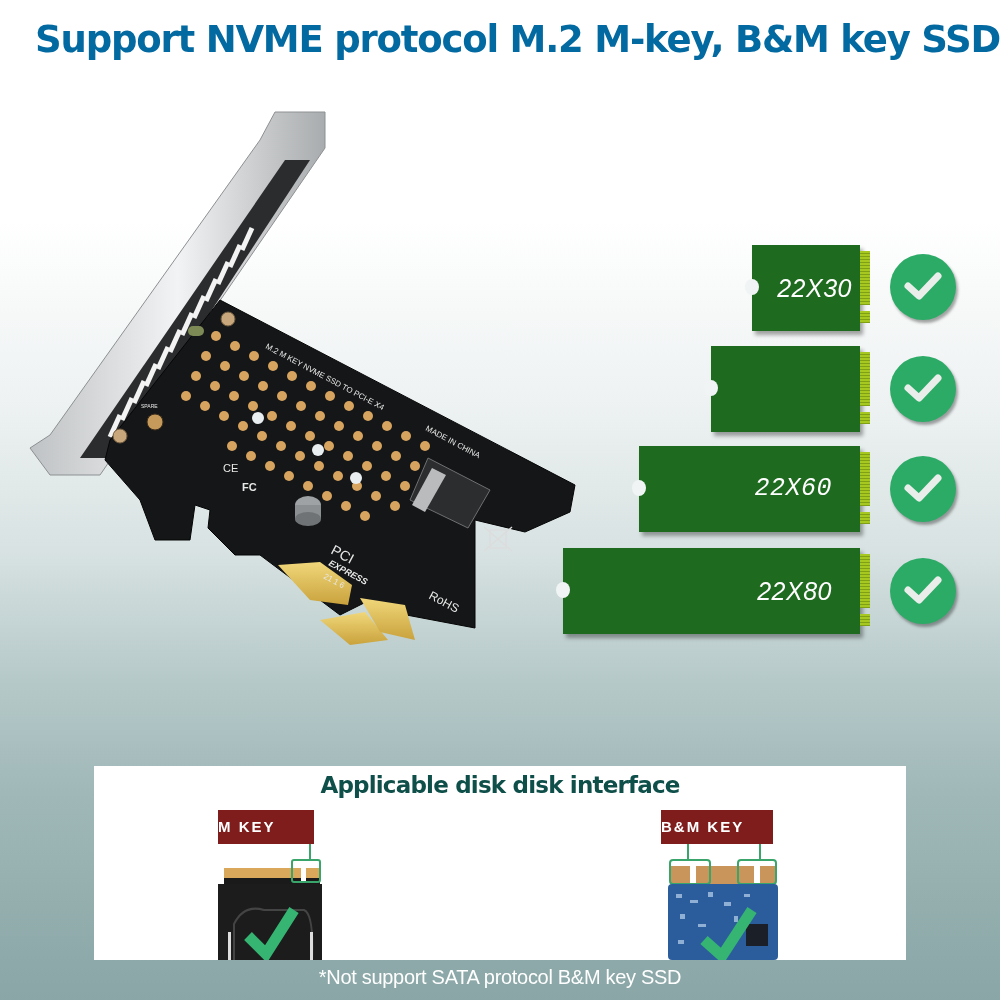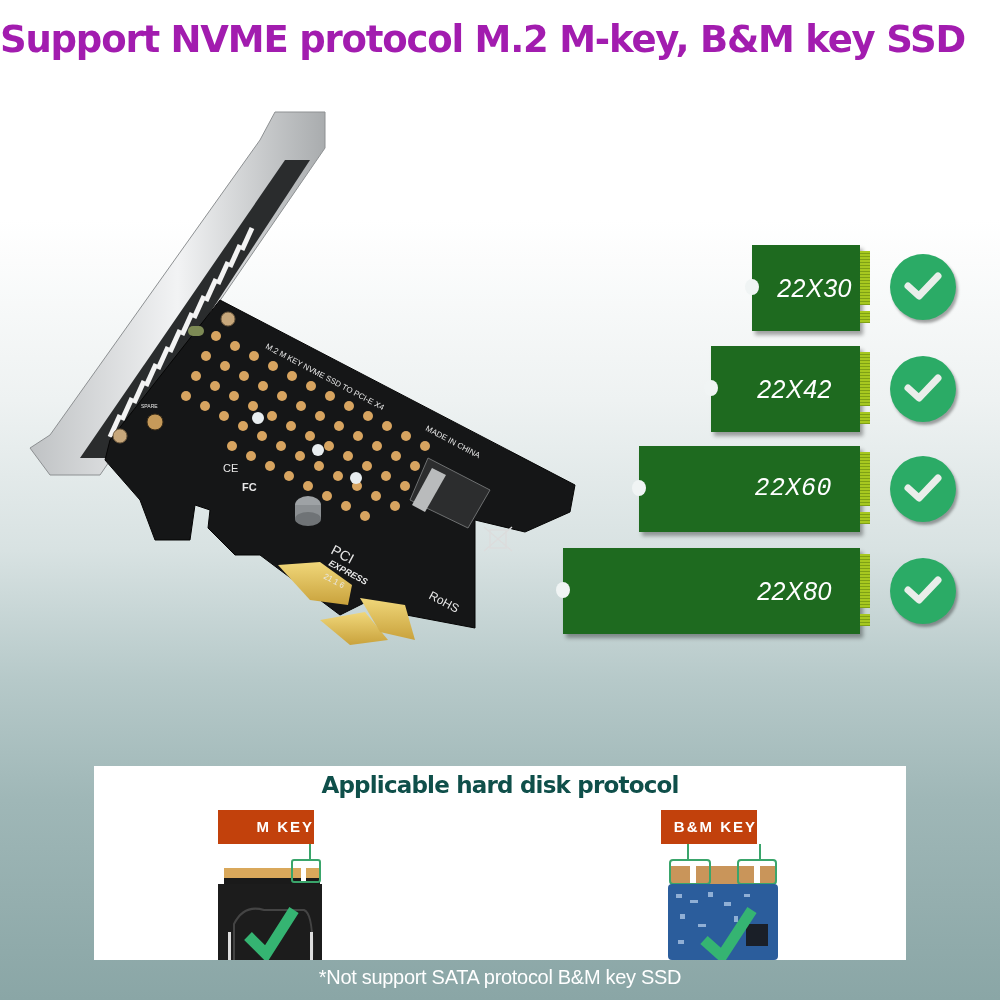--- a/index.html
+++ b/index.html
@@ -3,23 +3,23 @@
 <meta charset="utf-8">
 <style>
   * { margin: 0; padding: 0; box-sizing: border-box; }
   html, body { width: 1000px; height: 1000px; overflow: hidden; }
   body {
     position: relative;
     font-family: "Liberation Sans", "DejaVu Sans", sans-serif;
     background: linear-gradient(to bottom, #ffffff 0%, #ffffff 22%, #eef2f2 40%, #d8e2e2 55%, #b6c9c9 68%, #9fb7b7 80%, #8aa6a6 100%);
   }
   .title {
-    position: absolute; left: 0; top: 18px; width: 1000px; text-align: left;
+    position: absolute; left: 0; top: 18px; width: 1000px; text-align: right;
     font-family: "DejaVu Sans", sans-serif; font-weight: bold; font-size: 37px;
-    color: #a21caf; letter-spacing: -1.2px;
+    color: #0369a1; letter-spacing: -1.2px;
   }
 
   
   .card-wrap { position: absolute; left: 20px; top: 100px; width: 560px; height: 550px; }
   .card-wrap svg { width: 100%; height: 100%; }
 
   
   .ssd { position: absolute; height: 86px; background: #1e6a1f;
          box-shadow: 3px 4px 4px rgba(0,0,0,0.35); }
   .ssd .notch { position: absolute; left: -7px; top: 34px; width: 14px; height: 16px;
@@ -34,22 +34,22 @@
     position: absolute; left: 890px; width: 66px; height: 66px; border-radius: 50%;
     background: #2bab66; box-shadow: 2px 3px 3px rgba(0,0,0,0.35);
   }
   .check svg { position: absolute; left: 13px; top: 16px; width: 40px; height: 32px; }
 
   
   .panel { position: absolute; left: 94px; top: 766px; width: 812px; height: 194px; background: #fff; }
   .panel-title { position: absolute; left: 0; top: 6px; width: 812px; text-align: center;
                  font-family: "DejaVu Sans", sans-serif; font-weight: bold; font-size: 23px;
                  color: #0f4f4a; letter-spacing: -0.8px; }
-  .keytag { position: absolute; height: 34px; background: #c2410c; color: #fff;
-            font-weight: bold; font-size: 15px; letter-spacing: 2px; text-align: right; line-height: 34px; }
+  .keytag { position: absolute; height: 34px; background: #7f1d1d; color: #fff;
+            font-weight: bold; font-size: 15px; letter-spacing: 2px; text-align: left; line-height: 34px; }
   .footnote { position: absolute; left: 0; top: 966px; width: 1000px; text-align: center;
               font-size: 20px; color: #fff; letter-spacing: -0.3px; }
 </style>
 </head>
 <body>
 
 <div class="title">Support NVME protocol M.2 M-key, B&amp;M key SSD</div>
 
 <div class="card-wrap">
   <svg viewBox="0 0 560 550" xmlns="http://www.w3.org/2000/svg">
@@ -195,21 +195,20 @@
 <div class="check" style="top:254px;">
   <svg viewBox="0 0 40 32">
       <polyline points="5,16 16,26 35,6" fill="none" stroke="#e9eeea" stroke-width="7" stroke-linecap="round" stroke-linejoin="round"></polyline>
     </svg>
 </div>
 
 <div class="ssd" style="left:711px; top:346px; width:149px;">
   <span class="notch"></span>
   <span class="pins"></span>
   <span class="pins2"></span>
-  <span class="label">22X42</span>
 </div>
 <div class="check" style="top:356px;">
   <svg viewBox="0 0 40 32">
       <polyline points="5,16 16,26 35,6" fill="none" stroke="#e9eeea" stroke-width="7" stroke-linecap="round" stroke-linejoin="round"></polyline>
     </svg>
 </div>
 
 <div class="ssd" style="left:639px; top:446px; width:221px;font-family:Liberation Mono, monospace;">
   <span class="notch"></span>
   <span class="pins"></span>
@@ -228,37 +227,37 @@
   <span class="pins2"></span>
   <span class="label">22X80</span>
 </div>
 <div class="check" style="top:558px;">
   <svg viewBox="0 0 40 32">
       <polyline points="5,16 16,26 35,6" fill="none" stroke="#e9eeea" stroke-width="7" stroke-linecap="round" stroke-linejoin="round"></polyline>
     </svg>
 </div>
 
 <div class="panel">
-  <div class="panel-title">Applicable hard disk protocol</div>
+  <div class="panel-title">Applicable disk disk interface</div>
 
   <div class="keytag" style="left:124px; top:44px; width:96px;">M KEY</div>
   <svg style="position:absolute; left:120px; top:78px; width:110px; height:116px;" viewBox="0 0 110 116">
     <line x1="96" y1="0" x2="96" y2="16" stroke="#3aa56b" stroke-width="2"></line>
     <rect x="10" y="24" width="96" height="14" fill="#d9a85b"></rect>
     <rect x="10" y="34" width="96" height="6" fill="#1a1a1a"></rect>
     <rect x="87" y="24" width="5" height="14" fill="#fff"></rect>
     <rect x="78" y="16" width="28" height="22" fill="none" stroke="#3aa56b" stroke-width="2" rx="2"></rect>
     <rect x="4" y="40" width="104" height="76" fill="#1c1c1c"></rect>
     <path d="M20,116 L20,80 Q30,60 50,66 L90,66 Q100,70 98,116" fill="none" stroke="#444" stroke-width="2"></path>
     <rect x="14" y="88" width="3" height="28" fill="#ddd"></rect>
     <rect x="96" y="88" width="3" height="28" fill="#ddd"></rect>
     <polyline points="34,92 52,110 80,66" fill="none" stroke="#35b472" stroke-width="11" stroke-linejoin="miter"></polyline>
   </svg>
 
-  <div class="keytag" style="left:567px; top:44px; width:96px;">B&amp;M KEY</div>
+  <div class="keytag" style="left:567px; top:44px; width:112px;">B&amp;M KEY</div>
   <svg style="position:absolute; left:570px; top:78px; width:114px; height:116px;" viewBox="0 0 114 116">
     <line x1="24" y1="0" x2="24" y2="16" stroke="#3aa56b" stroke-width="2"></line>
     <line x1="96" y1="0" x2="96" y2="16" stroke="#3aa56b" stroke-width="2"></line>
     <rect x="6" y="22" width="106" height="18" fill="#c9955a"></rect>
     <rect x="26" y="22" width="6" height="18" fill="#fff"></rect>
     <rect x="90" y="22" width="6" height="18" fill="#fff"></rect>
     <rect x="6" y="16" width="40" height="24" fill="none" stroke="#3aa56b" stroke-width="2" rx="3"></rect>
     <rect x="74" y="16" width="38" height="24" fill="none" stroke="#3aa56b" stroke-width="2" rx="3"></rect>
     <rect x="4" y="40" width="110" height="76" rx="4" fill="#2b5d9c"></rect>
     <g fill="#bcd3ee" opacity="0.7">

